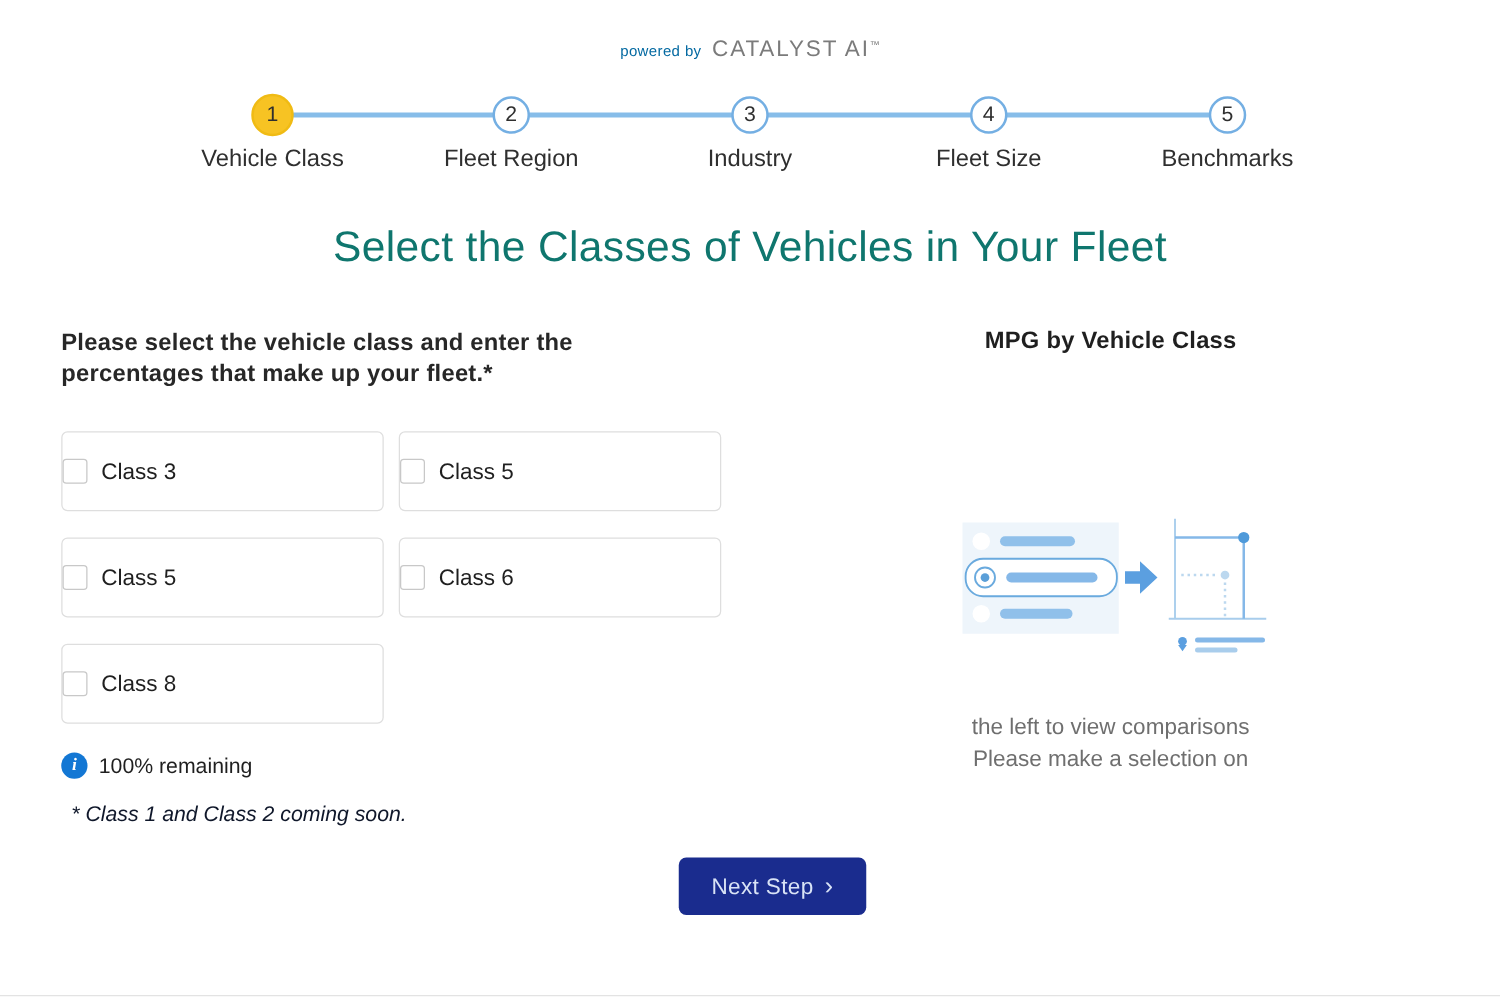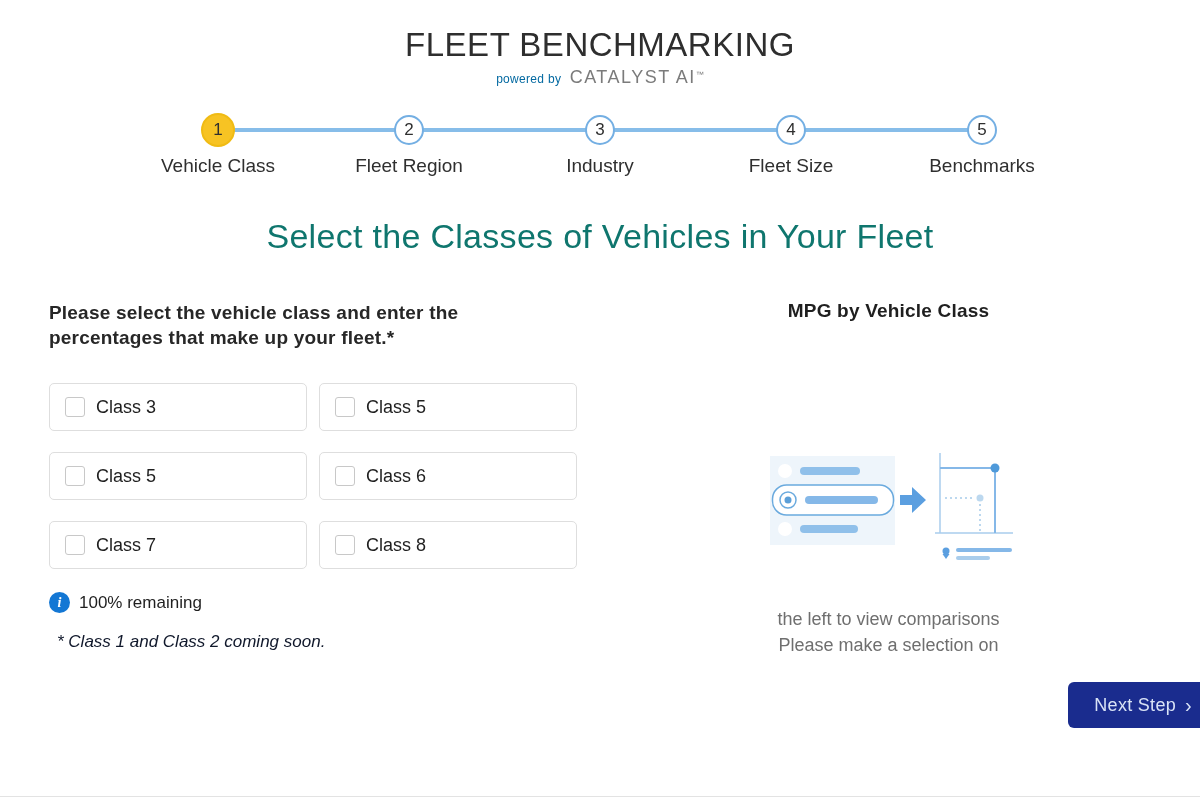--- a/index.html
+++ b/index.html
@@ -33,22 +33,22 @@
   
   .main { display:flex; margin-top:44px; padding-left:49px; }
   .left-col { width:528px; flex:0 0 528px; }
   .right-col { flex:1; display:flex; flex-direction:column; align-items:center; }
 
   .instruction { font-size:19px; font-weight:bold; color:#272727; line-height:1.32;
     letter-spacing:0.2px; }
 
   .class-grid { margin-top:33px; display:grid; grid-template-columns:258px 258px;
     column-gap:12px; row-gap:21px; }
-  .class-card { height:48px; background:#ffffff; border:1px solid #dedede; border-radius:5px;
-    display:flex; align-items:center; padding-left:15px; cursor:pointer; }
+  .class-card { height:64px; background:#ffffff; border:1px solid #dedede; border-radius:5px;
+    display:flex; align-items:center; cursor:pointer; }
   .checkbox { width:20px; height:20px; border:1px solid #c8c8c8; border-radius:3px;
     background:#ffffff; flex:0 0 20px; }
   .class-label { margin-left:11px; font-size:18px; color:#1f1f1f; }
 
   .remaining-row { margin-top:23px; display:flex; align-items:center; }
   .info-icon { width:21px; height:21px; border-radius:50%; background:#1377d4; color:#ffffff;
     display:flex; align-items:center; justify-content:center;
     font-family:"Liberation Serif", serif; font-style:italic; font-weight:bold;
     font-size:14px; }
   .remaining-text { margin-left:9px; font-size:17px; color:#1f1f1f; }
@@ -56,35 +56,34 @@
   .footnote { margin-top:19px; margin-left:8px; font-size:17px; font-style:italic;
     color:#0f172a; }
 
   
   .mpg-heading { font-size:19px; font-weight:bold; color:#1f1f1f; letter-spacing:0.2px; }
   .illustration { margin-top:118px; }
   .placeholder-text { margin-top:36px; text-align:center; font-size:18px; color:#6f6f6f;
     line-height:1.45; }
 
   
-  .button-row { margin-top:24px; display:flex; justify-content:flex-end; }
+  .button-row { margin-top:24px; display:flex; justify-content:center; }
   .next-btn { display:flex; align-items:center; gap:9px; background:#1a2c8e; color:#d9e3f6;
     border:none; border-radius:6px; padding:0 26px; height:46px; font-size:18px;
     font-family:"Liberation Sans", sans-serif; cursor:pointer; letter-spacing:0.3px;
     transform:translateX(18px); }
   .next-chevron { font-size:20px; line-height:1; margin-top:-1px; }
 
   .bottom-line { position:absolute; left:0; top:796px; width:1200px; height:1px;
     background:#e3e3e3; }
 </style>
 </head>
 <body>
 
 <div class="header">
-  <div class="app-title">FLEET BENCHMARKING</div>
   <div class="powered">
     <span class="pb">powered by</span>
     <span class="brand">CATALYST AI</span><span class="tm">™</span>
   </div>
 </div>
 
 <div class="stepper">
   <div class="track"></div>
 
   <div class="step">
@@ -135,24 +134,20 @@
         <span class="checkbox"></span>
         <span class="class-label">Class 5</span>
       </div>
       <div class="class-card">
         <span class="checkbox"></span>
         <span class="class-label">Class 5</span>
       </div>
       <div class="class-card">
         <span class="checkbox"></span>
         <span class="class-label">Class 6</span>
-      </div>
-      <div class="class-card">
-        <span class="checkbox"></span>
-        <span class="class-label">Class 7</span>
       </div>
       <div class="class-card">
         <span class="checkbox"></span>
         <span class="class-label">Class 8</span>
       </div>
     </div>
 
     <div class="remaining-row">
       <span class="info-icon">i</span>
       <span class="remaining-text">100% remaining</span>

